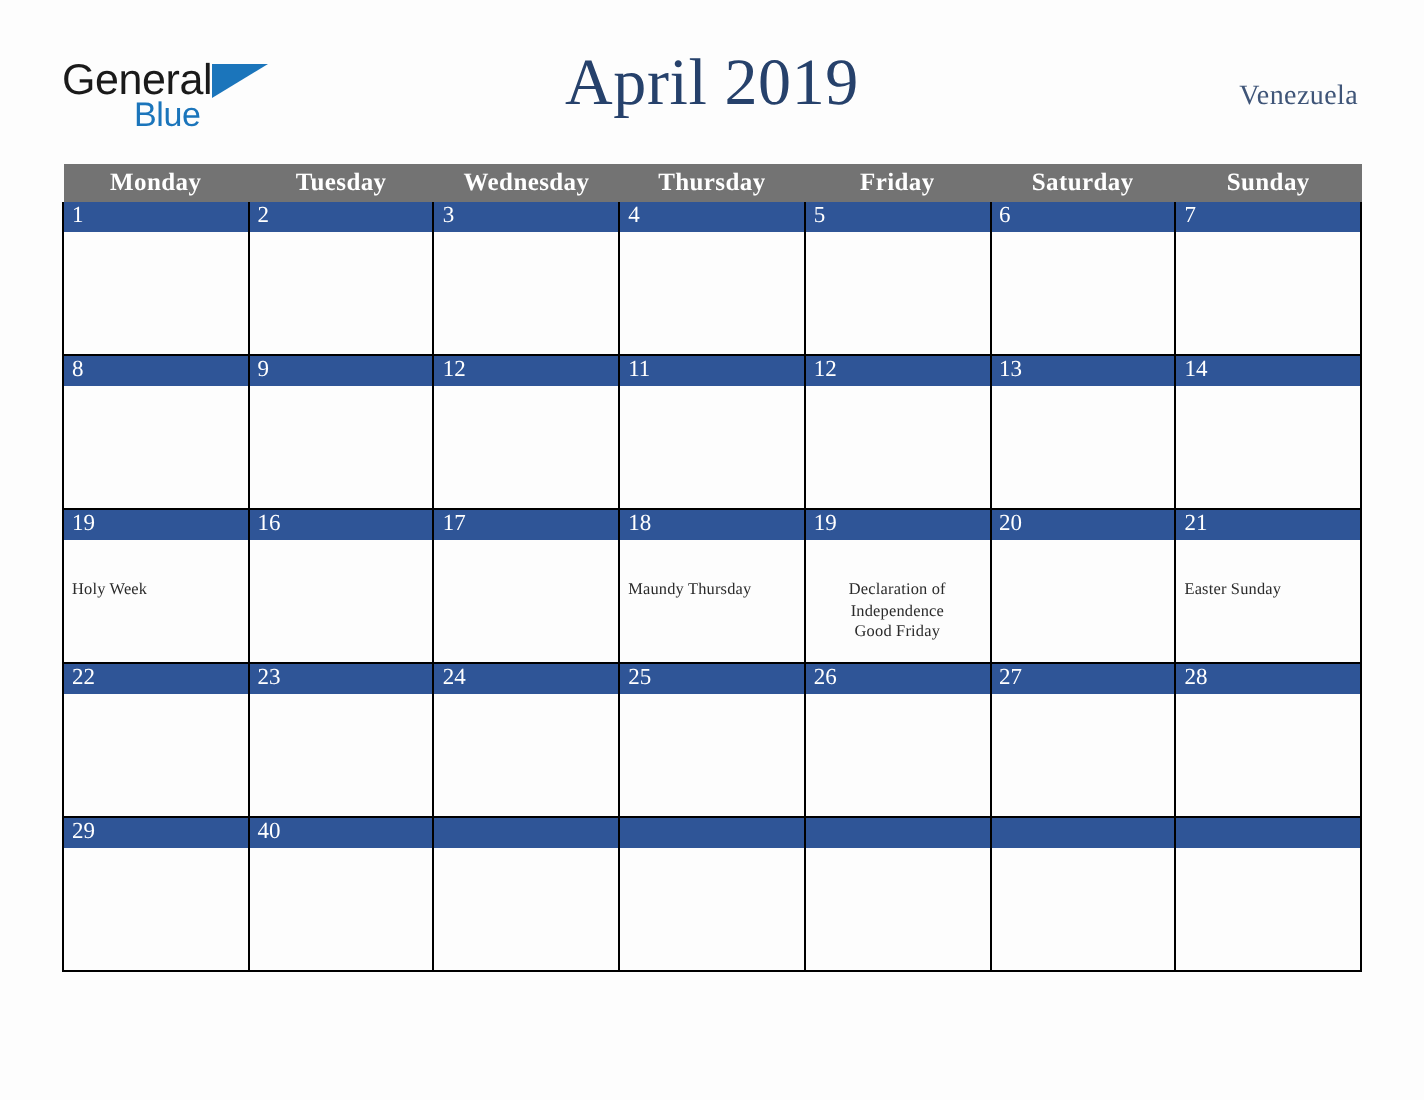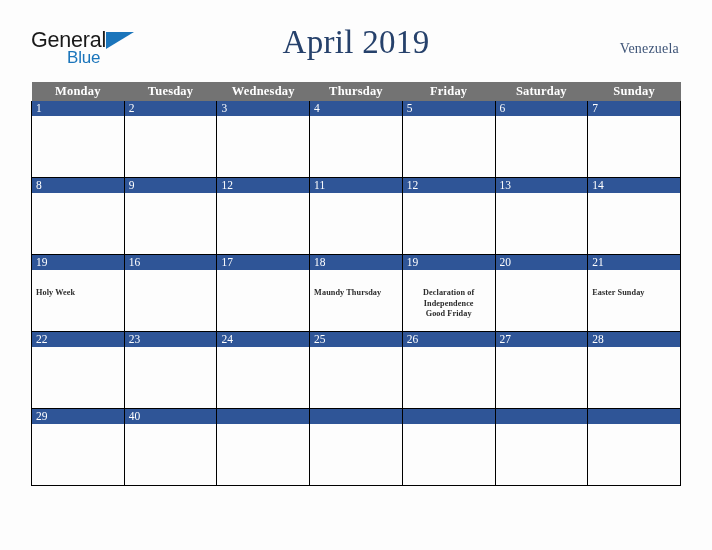--- a/index.html
+++ b/index.html
@@ -138,27 +138,26 @@
     background: #2F5597;
     color: #FFFFFF;
     font-size: 11.5px;
     line-height: 15px;
     padding-left: 4px;
     box-sizing: border-box;
     white-space: nowrap;
   }
 
   .events {
-    padding: 6px 4px 0 4px;
+    padding: 20px 4px 0 4px;
     font-size: 8.2px;
     line-height: 10.5px;
     color: #2B2B2B;
-    font-weight: bold;
+    font-weight: normal;
     letter-spacing: 0.1px;
-    margin-top: 12px;
   }
   .event {
     display: block;
   }
   .event.center { text-align: center; }
   .event.left { text-align: left; }
 </style>
 </head>
 <body>
 

